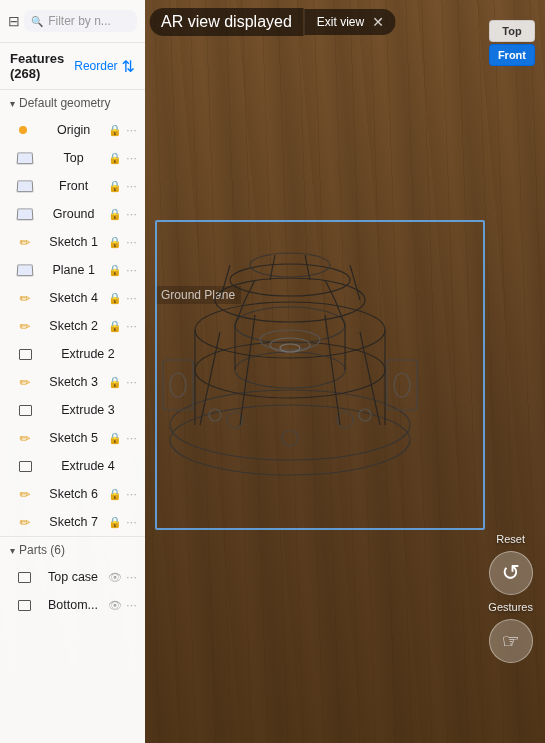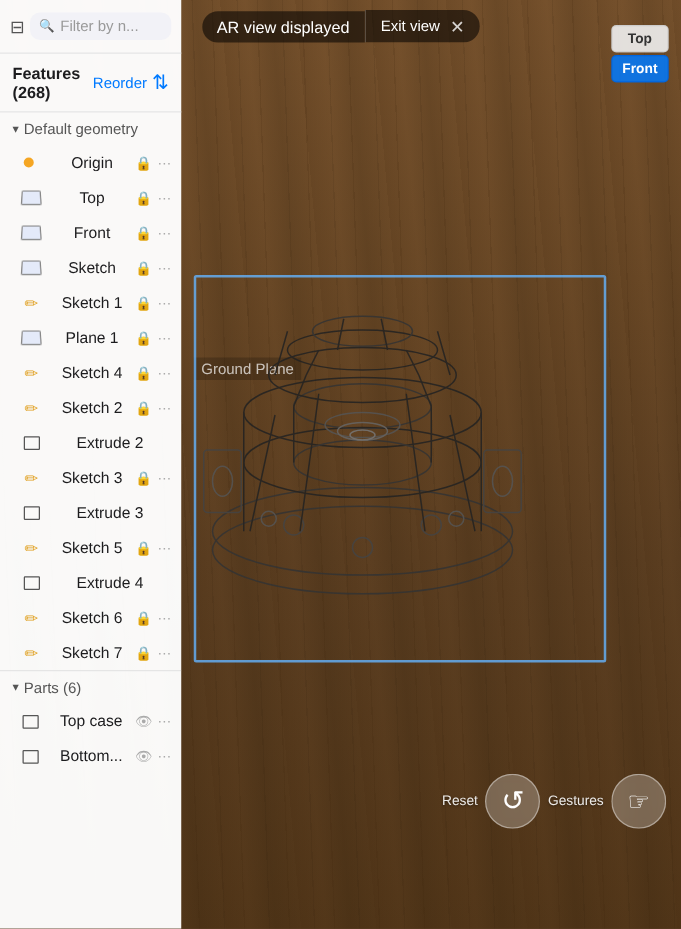--- a/index.html
+++ b/index.html
@@ -291,21 +291,21 @@
       left: 50%;
       transform: translateX(-50%);
       display: flex;
       align-items: center;
       gap: 0;
     }
 
     .ar-displayed-badge {
       background: rgba(0,0,0,0.55);
       color: white;
-      font-size: 13px;
+      font-size: 16px;
       padding: 5px 12px;
       border-radius: 14px 0 0 14px;
     }
 
     .ar-exit-btn {
       background: rgba(0,0,0,0.55);
       color: white;
       font-size: 12px;
       padding: 5px 12px;
       border-radius: 0 14px 14px 0;
@@ -320,21 +320,21 @@
       font-size: 14px;
       opacity: 0.8;
     }
 
     
     .right-controls {
       position: absolute;
       right: 12px;
       bottom: 80px;
       display: flex;
-      flex-direction: row;
+      flex-direction: column;
       align-items: center;
       gap: 6px;
     }
 
     .control-label {
       font-size: 11px;
       color: rgba(255,255,255,0.9);
       text-shadow: 0 1px 2px rgba(0,0,0,0.5);
       font-weight: 500;
     }
@@ -511,21 +511,21 @@
       <div class="feature-actions">
         <span class="lock-icon">🔒</span>
         <span class="dots-icon">⋯</span>
       </div>
     </div>
 
     <div class="feature-item">
       <div class="feature-icon">
           <div class="feature-icon-plane"></div>
         </div>
-      <span class="feature-label">Sketch</span>
+      <span class="feature-label">Ground</span>
       <div class="feature-actions">
         <span class="lock-icon">🔒</span>
         <span class="dots-icon">⋯</span>
       </div>
     </div>
 
     <div class="feature-item">
       <div class="feature-icon">
           <span class="sketch-icon">✏</span>
         </div>

